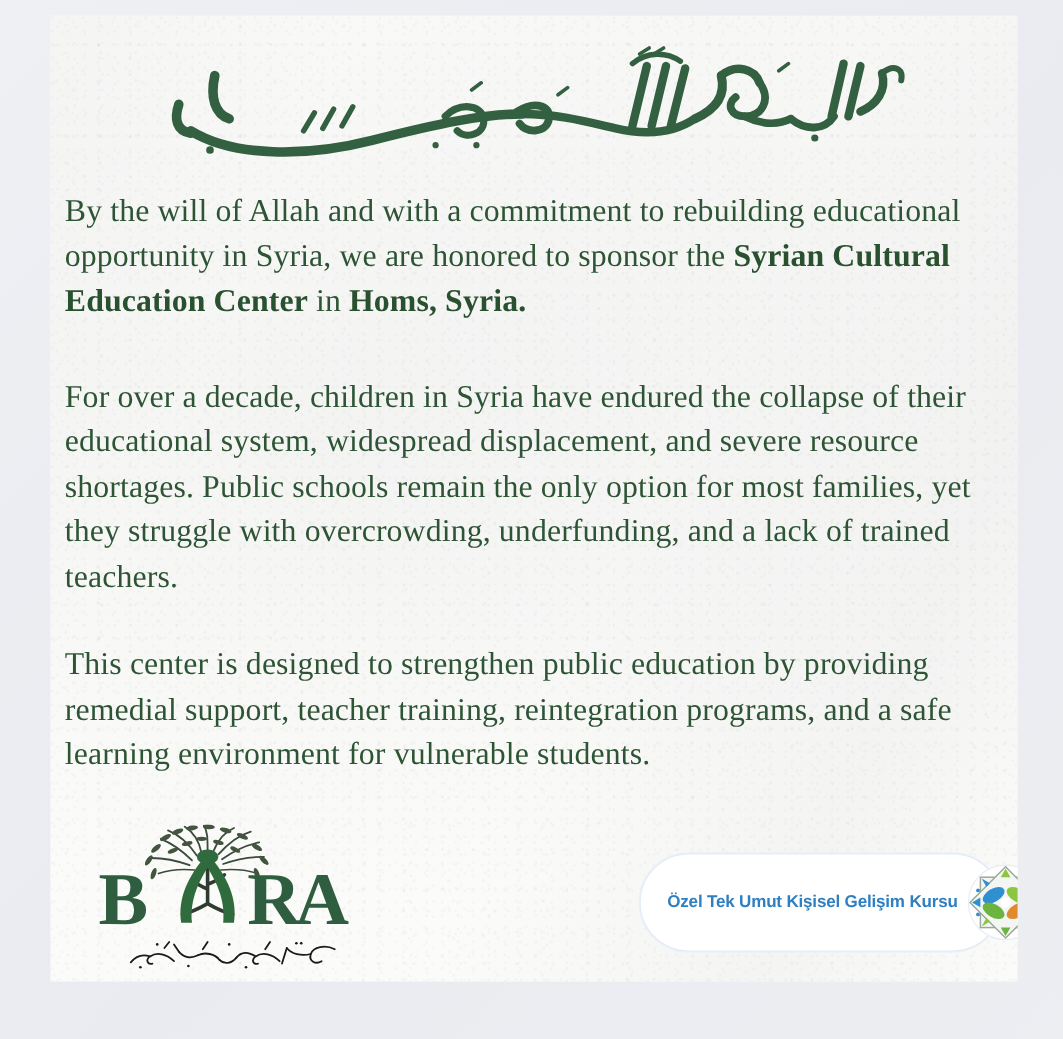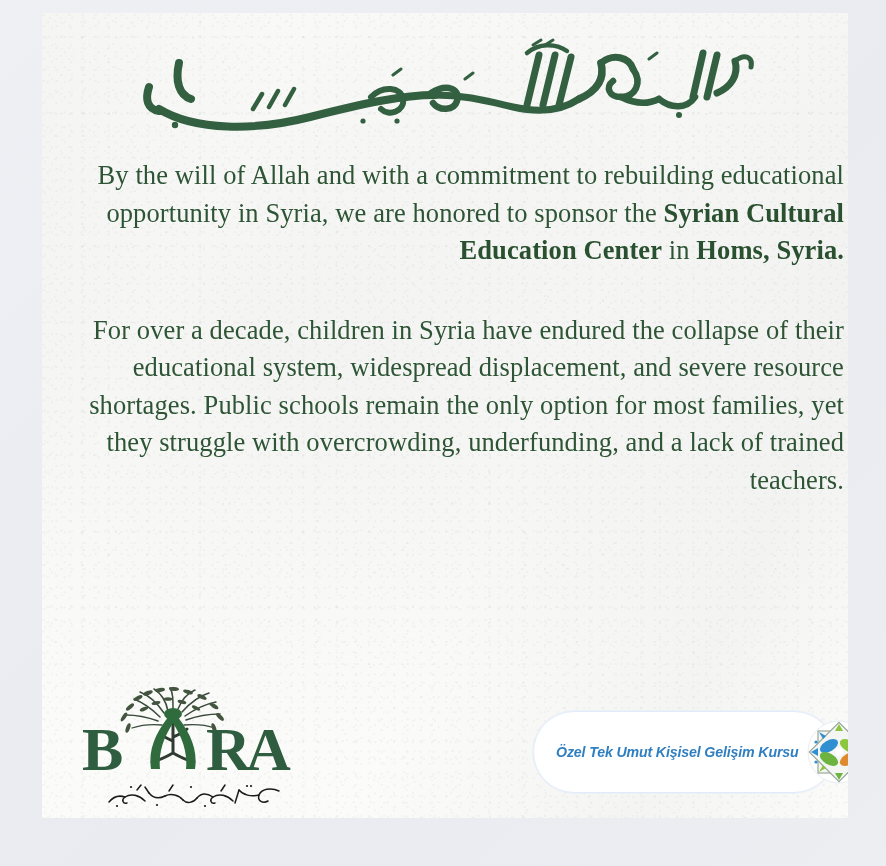--- a/index.html
+++ b/index.html
@@ -81,24 +81,24 @@
     display: flex;
     align-items: center;
     justify-content: center;
   }
   .basmala-svg { display: block; }
 
   
   .body-text {
     position: absolute;
     left: 8px;
-    right: 0;
+    right: 12px;
     top: 144px;
     color: #2d5434;
-    text-align: right;
+    text-align: left;
   }
   .para {
     font-size: 26.5px;
     line-height: 37.5px;
     letter-spacing: .1px;
     color: #2d5434;
     padding: 0 4px;
   }
   .para.p1 { margin-bottom: 0; }
   .para.p2 { margin-top: 42px; }
@@ -161,21 +161,20 @@
     padding: 0 8px 0 22px;
     box-shadow: 0 0 0 1px rgba(228,238,249,.55);
   }
   .center-text {
     display: flex;
     flex-direction: column;
     align-items: flex-end;
     justify-content: center;
     flex: 1;
     padding-right: 8px;
-    font-style: italic;
   }
   .center-tr {
     font-family: "Liberation Sans", sans-serif;
     font-size: 14.2px;
     font-weight: bold;
     color: #2f7fc1;
     letter-spacing: -.15px;
     white-space: nowrap;
   }
   .center-ar {
@@ -253,20 +252,21 @@
           </g>
         </svg>
       </div>
 
       <div class="body-text">
 
         <p class="para p1"><span>By the will of Allah and with a commitment to rebuilding educational opportunity in Syria, we are honored to sponsor the </span><b>Syrian Cultural Education Center</b><span> in </span><b>Homs, Syria.</b></p>
 
         <p class="para p2">For over a decade, children in Syria have endured the collapse of their educational system, widespread displacement, and severe resource shortages. Public schools remain the only option for most families, yet they struggle with overcrowding, underfunding, and a lack of trained teachers.</p>
 
+        <p class="para p3">This center is designed to strengthen public education by providing remedial support, teacher training, reintegration programs, and a safe learning environment for vulnerable students.</p>
       </div>
 
       <div class="footer">
 
         <div class="baraa">
           <div class="baraa-mark">
             <svg width="230" height="92" viewBox="0 0 230 92" aria-hidden="true">
 
               <g stroke="#3a4a3c" fill="none" stroke-linecap="round">
                 <path d="M82 30 C 74 22, 66 16, 56 12" stroke-width="1.5"></path>

